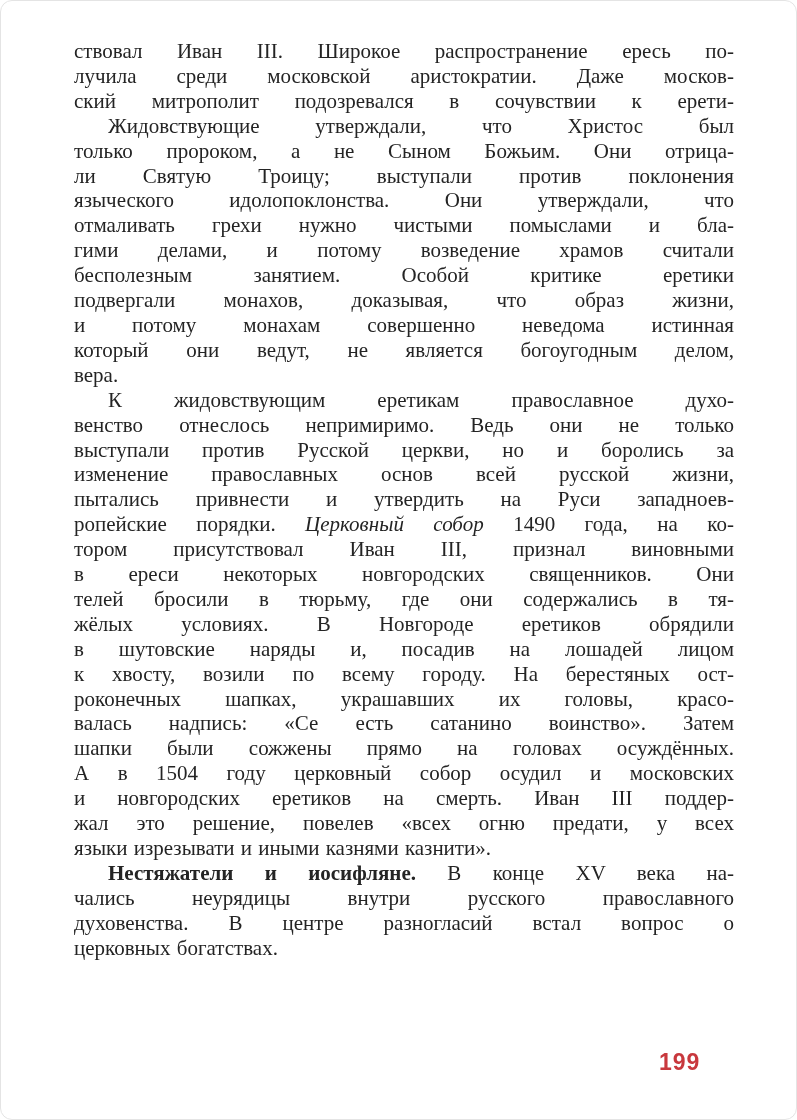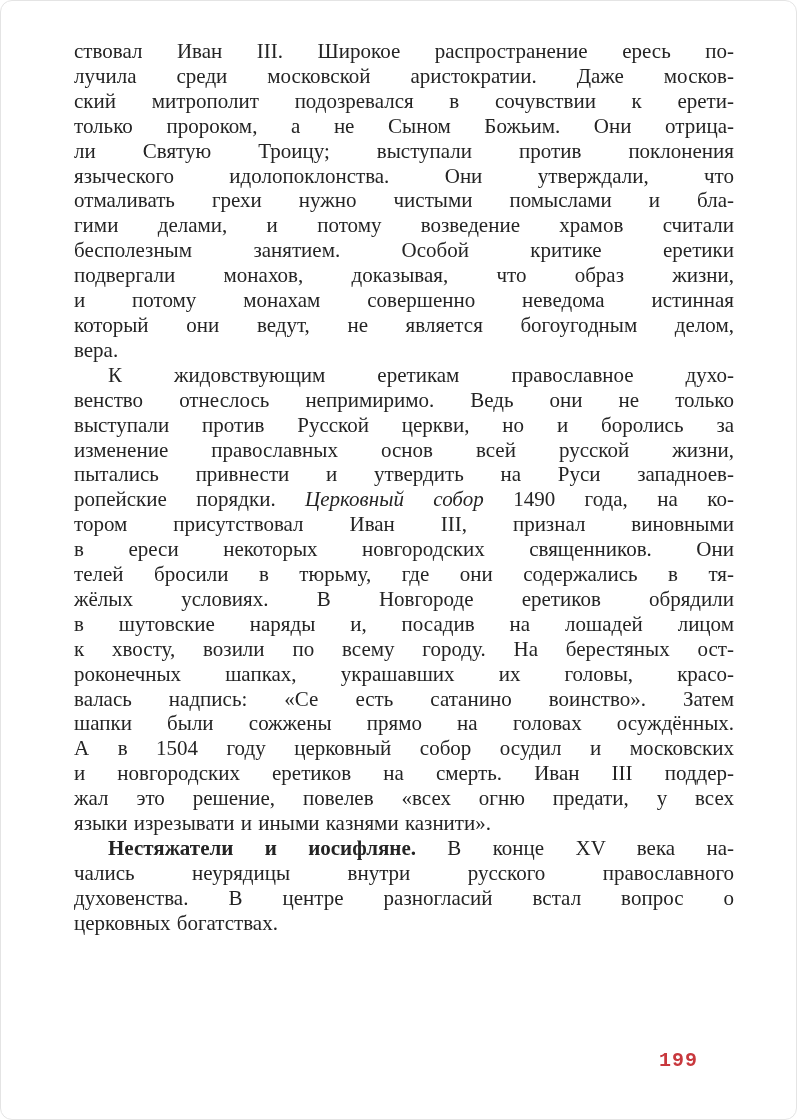--- a/index.html
+++ b/index.html
@@ -38,37 +38,38 @@
     text-align-last: left;
     -moz-text-align-last: left;
   }
   .line.indent { text-indent: 34px; }
   .bold { font-weight: bold; }
   .bold-italic { font-weight: normal; font-style: italic; }
   .page-number {
     position: absolute;
     left: 658px;
     top: 1048px;
-    font-size: 20px;
+    font-size: 23px;
     font-weight: bold;
     letter-spacing: 1px;
-    font-family: Liberation Mono, monospace;
+    font-family: Liberation Sans, sans-serif;
   }
 </style>
 </head>
 <body>
 
 <div class="page" style="background: rgb(255, 255, 255);">
   <div class="text-block" id="paragraphs" style="color: rgb(36, 36, 36);">
       <div class="paragraph">
         <div class="line"><span>ствовал Иван III. Широкое распространение ересь по-</span></div>
         <div class="line"><span>лучила среди московской аристократии. Даже москов-</span></div>
         <div class="line"><span>ский митрополит подозревался в сочувствии к ерети-</span></div>
       </div>
       <div class="paragraph">
+        <div class="line indent"><span>Жидовствующие утверждали, что Христос был</span></div>
         <div class="line"><span>только пророком, а не Сыном Божьим. Они отрица-</span></div>
         <div class="line"><span>ли Святую Троицу; выступали против поклонения</span></div>
         <div class="line"><span>языческого идолопоклонства. Они утверждали, что</span></div>
         <div class="line"><span>отмаливать грехи нужно чистыми помыслами и бла-</span></div>
         <div class="line"><span>гими делами, и потому возведение храмов считали</span></div>
         <div class="line"><span>бесполезным занятием. Особой критике еретики</span></div>
         <div class="line"><span>подвергали монахов, доказывая, что образ жизни,</span></div>
         <div class="line"><span>и потому монахам совершенно неведома истинная</span></div>
         <div class="line"><span>который они ведут, не является богоугодным делом,</span></div>
         <div class="line last"><span>вера.</span></div>

